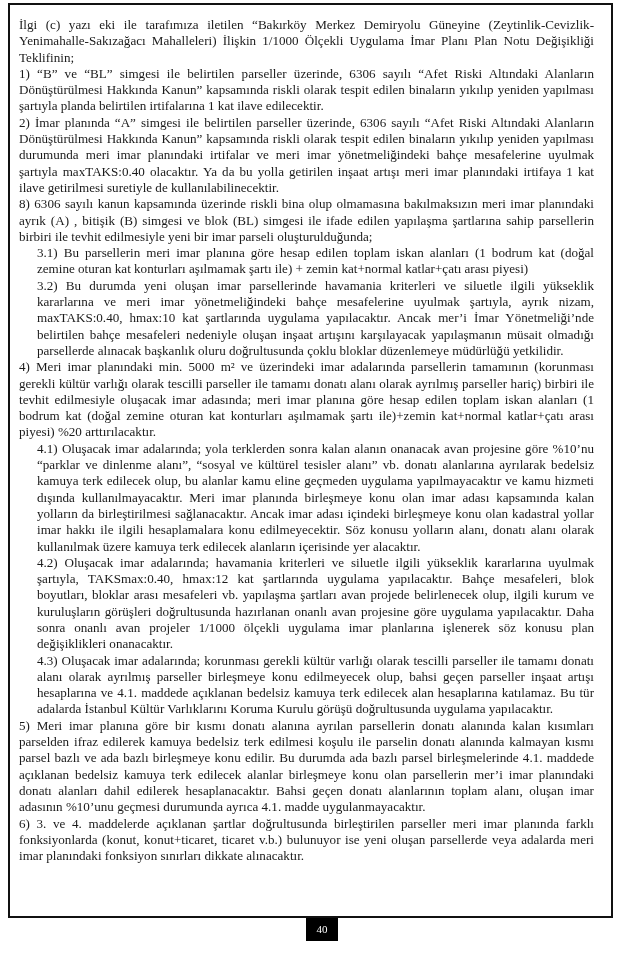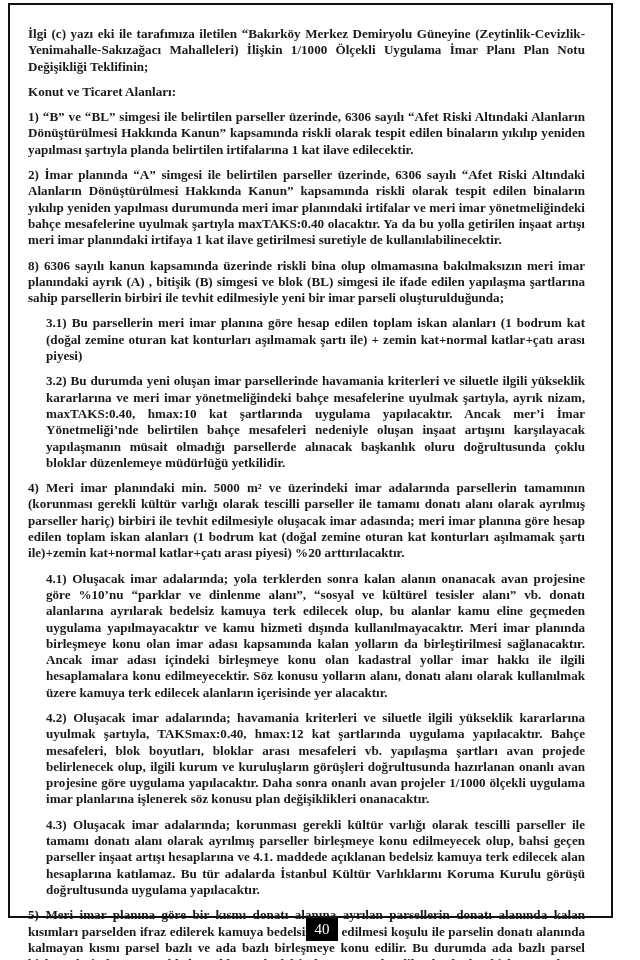--- a/index.html
+++ b/index.html
@@ -6,36 +6,35 @@
   body { width: 640px; height: 960px; position: relative; overflow: hidden; }
   .frame {
     position: absolute; left: 8px; top: 3px; width: 601px; height: 911px;
     border: 2px solid #111; box-sizing: content-box;
   }
   .content {
     position: absolute; left: 19px; top: 17px; width: 575px;
     font-family: "Liberation Serif", serif; font-size: 13.1px; line-height: 16.3px;
     color: #1a1a1a; text-align: justify;
   }
-  .content p { margin: 9px; font-weight: bold; }
+  .content p { margin: 0; }
   .ind { padding-left: 18px; }
   .pageno {
     position: absolute; left: 306px; top: 918px; width: 32px; height: 23px;
     background: #000; color: #fff; font-family: "Liberation Serif", serif;
-    font-size: 15px; line-height: 23px; text-align: center;
+    font-size: 11px; line-height: 23px; text-align: center;
   }
 </style>
 </head>
 <body>
 
 <div class="frame"></div>
 
 <div class="content">
   <p>İlgi (c) yazı eki ile tarafımıza iletilen “Bakırköy Merkez Demiryolu Güneyine  (Zeytinlik-Cevizlik-Yenimahalle-Sakızağacı Mahalleleri) İlişkin 1/1000 Ölçekli Uygulama İmar Planı Plan Notu Değişikliği Teklifinin;</p>
-  <p>Konut ve Ticaret Alanları:</p>
   <p>1) “B” ve “BL” simgesi ile belirtilen parseller üzerinde, 6306 sayılı “Afet Riski Altındaki Alanların Dönüştürülmesi Hakkında Kanun” kapsamında riskli olarak tespit edilen binaların yıkılıp yeniden yapılması şartıyla planda belirtilen irtifalarına 1 kat ilave edilecektir.</p>
   <p>2) İmar planında “A” simgesi ile belirtilen parseller üzerinde, 6306 sayılı “Afet Riski Altındaki Alanların Dönüştürülmesi Hakkında Kanun” kapsamında riskli olarak tespit edilen binaların yıkılıp yeniden yapılması durumunda meri imar planındaki irtifalar ve meri imar yönetmeliğindeki bahçe mesafelerine uyulmak şartıyla maxTAKS:0.40 olacaktır. Ya da bu yolla getirilen inşaat artışı meri imar planındaki irtifaya 1 kat ilave getirilmesi suretiyle de kullanılabilinecektir.</p>
   <p>8) 6306 sayılı kanun kapsamında üzerinde riskli bina olup olmamasına bakılmaksızın meri imar planındaki ayrık (A) , bitişik (B) simgesi ve blok (BL) simgesi ile ifade edilen yapılaşma şartlarına sahip parsellerin birbiri ile tevhit edilmesiyle yeni bir imar parseli oluşturulduğunda;</p>
   <p class="ind">3.1) Bu parsellerin meri imar planına göre hesap edilen toplam iskan alanları (1 bodrum kat (doğal zemine oturan kat konturları aşılmamak şartı ile) + zemin kat+normal katlar+çatı arası piyesi)</p>
   <p class="ind">3.2) Bu durumda yeni oluşan imar parsellerinde havamania kriterleri ve siluetle ilgili yükseklik kararlarına ve meri imar yönetmeliğindeki bahçe mesafelerine uyulmak şartıyla, ayrık nizam, maxTAKS:0.40, hmax:10 kat şartlarında uygulama yapılacaktır. Ancak mer’i İmar Yönetmeliği’nde belirtilen bahçe mesafeleri nedeniyle oluşan inşaat artışını karşılayacak yapılaşmanın müsait olmadığı parsellerde alınacak başkanlık oluru doğrultusunda çoklu bloklar düzenlemeye müdürlüğü yetkilidir.</p>
   <p>4) Meri imar planındaki min. 5000 m² ve üzerindeki imar adalarında parsellerin tamamının (korunması gerekli kültür varlığı olarak tescilli parseller ile tamamı donatı alanı olarak ayrılmış parseller hariç) birbiri ile tevhit edilmesiyle oluşacak imar adasında; meri imar planına göre hesap edilen toplam iskan alanları (1 bodrum kat (doğal zemine oturan kat konturları aşılmamak şartı ile)+zemin kat+normal katlar+çatı arası piyesi) %20 arttırılacaktır.</p>
   <p class="ind">4.1) Oluşacak imar adalarında; yola terklerden sonra kalan alanın onanacak avan projesine göre %10’nu “parklar ve dinlenme alanı”, “sosyal ve kültürel tesisler alanı” vb. donatı alanlarına ayrılarak bedelsiz kamuya terk edilecek olup, bu alanlar kamu eline geçmeden uygulama yapılmayacaktır ve kamu hizmeti dışında kullanılmayacaktır. Meri imar planında birleşmeye konu olan imar adası kapsamında kalan yolların da birleştirilmesi sağlanacaktır. Ancak imar adası içindeki birleşmeye konu olan kadastral yollar imar hakkı ile ilgili hesaplamalara konu edilmeyecektir. Söz konusu yolların alanı, donatı alanı olarak kullanılmak üzere kamuya terk edilecek alanların içerisinde yer alacaktır.</p>
   <p class="ind">4.2) Oluşacak imar adalarında; havamania kriterleri ve siluetle ilgili yükseklik kararlarına uyulmak şartıyla, TAKSmax:0.40, hmax:12 kat şartlarında uygulama yapılacaktır. Bahçe mesafeleri, blok boyutları, bloklar arası mesafeleri vb. yapılaşma şartları avan projede belirlenecek olup, ilgili kurum ve kuruluşların görüşleri doğrultusunda hazırlanan onanlı avan projesine göre uygulama yapılacaktır. Daha sonra onanlı avan projeler 1/1000 ölçekli uygulama imar planlarına işlenerek söz konusu plan değişiklikleri onanacaktır.</p>
   <p class="ind">4.3) Oluşacak imar adalarında; korunması gerekli kültür varlığı olarak tescilli parseller ile tamamı donatı alanı olarak ayrılmış parseller birleşmeye konu edilmeyecek olup,  bahsi geçen parseller inşaat artışı hesaplarına ve 4.1. maddede açıklanan bedelsiz kamuya terk edilecek alan hesaplarına katılamaz. Bu tür adalarda İstanbul Kültür Varlıklarını Koruma Kurulu görüşü doğrultusunda uygulama yapılacaktır.</p>
   <p>5) Meri imar planına göre bir kısmı donatı alanına ayrılan parsellerin donatı alanında kalan kısımları parselden ifraz edilerek kamuya bedelsiz terk edilmesi koşulu ile parselin donatı alanında kalmayan kısmı parsel bazlı ve ada bazlı birleşmeye konu edilir. Bu durumda ada bazlı parsel birleşmelerinde 4.1. maddede açıklanan bedelsiz kamuya terk edilecek alanlar birleşmeye konu olan parsellerin mer’i imar planındaki donatı alanları dahil edilerek hesaplanacaktır. Bahsi geçen donatı alanlarının toplam alanı, oluşan imar adasının %10’unu geçmesi durumunda ayrıca 4.1. madde uygulanmayacaktır.</p>

